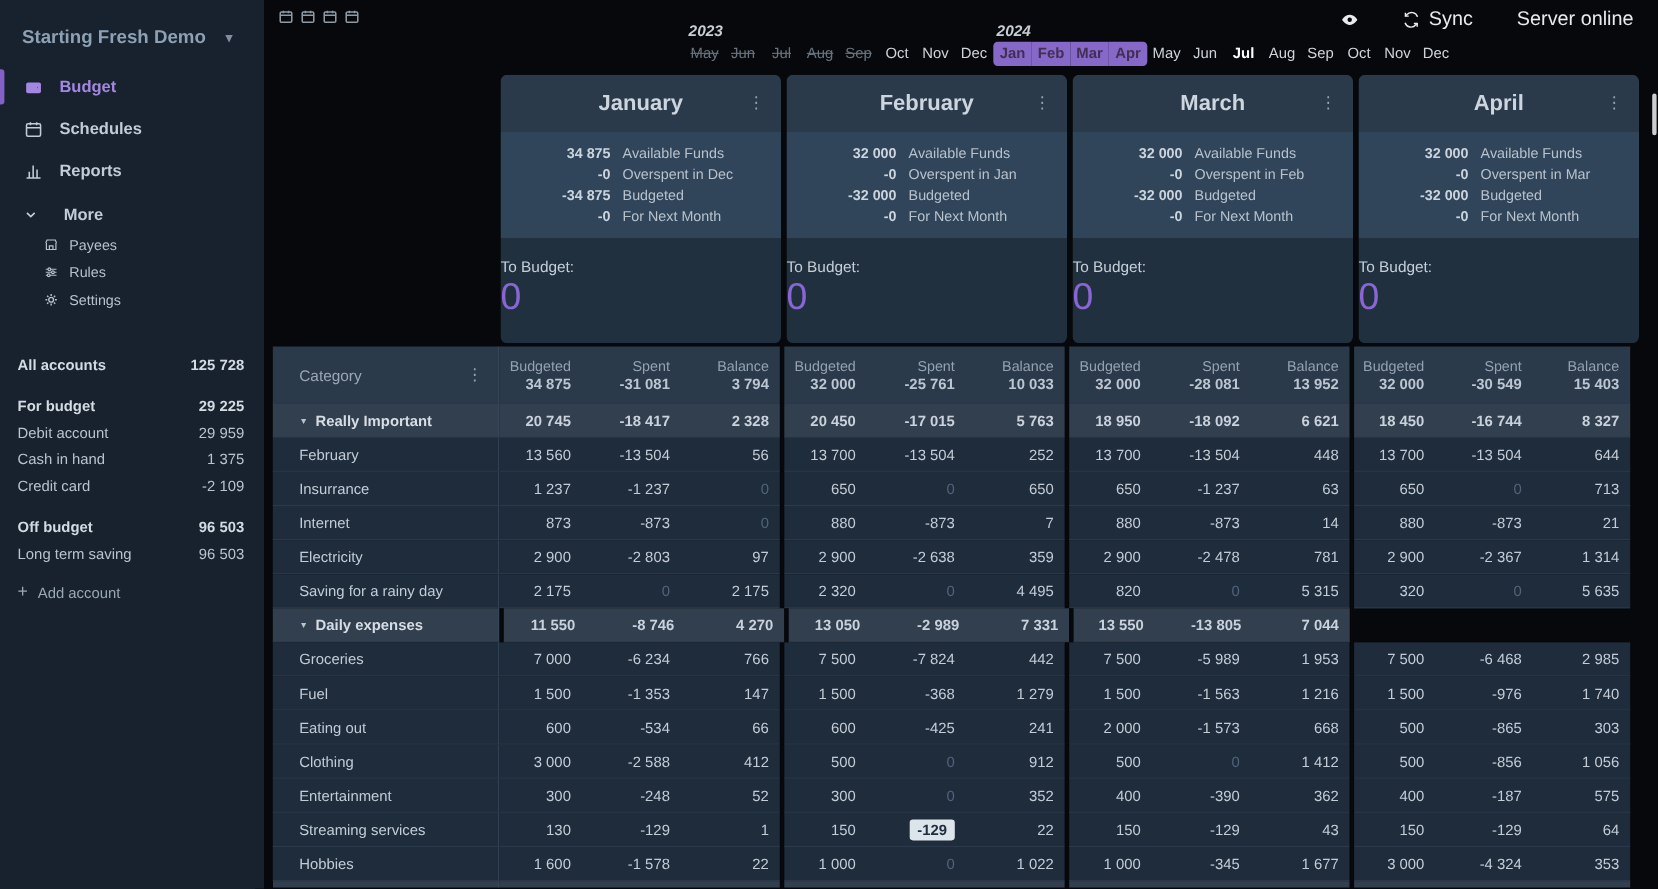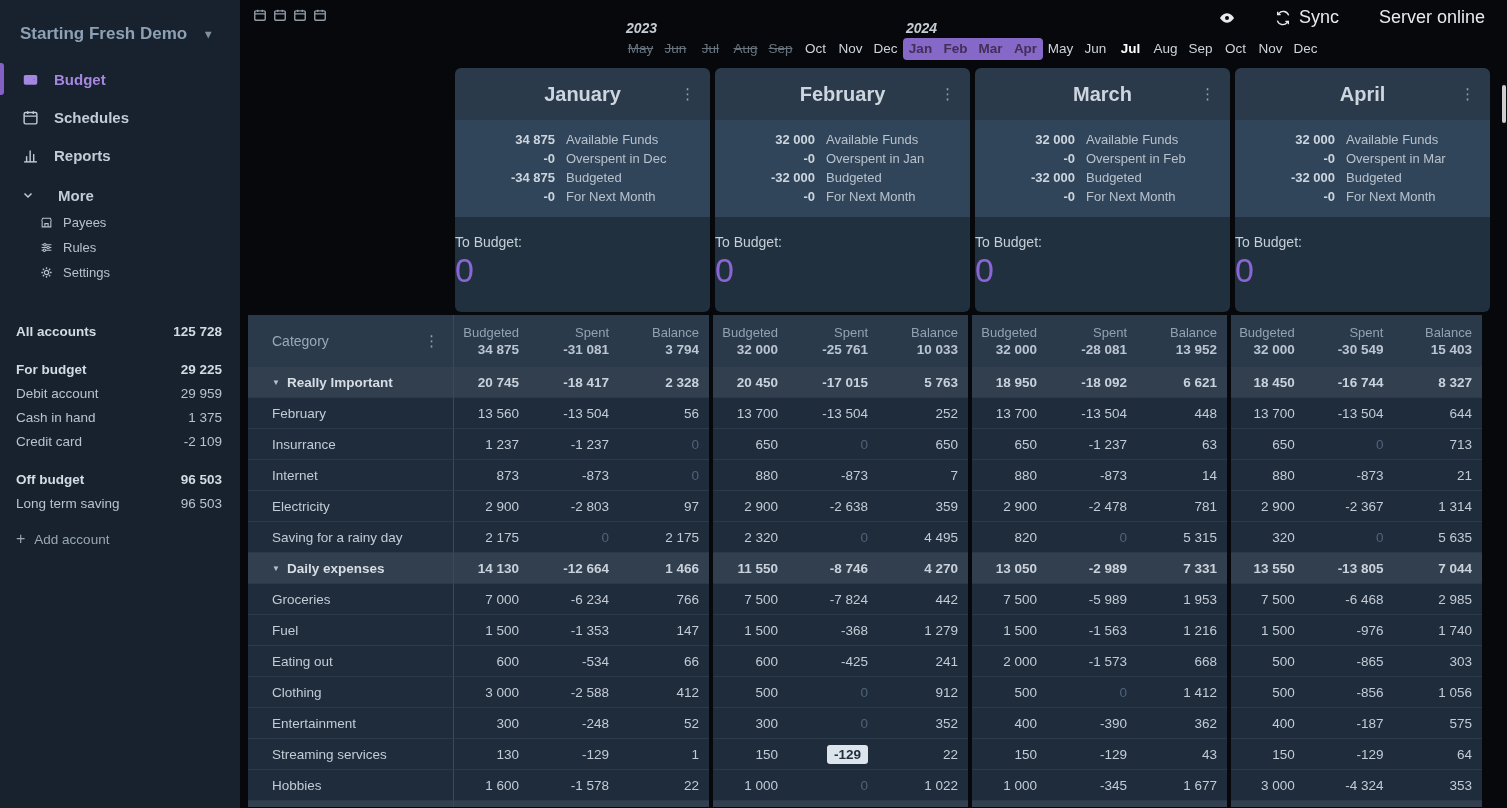--- a/index.html
+++ b/index.html
@@ -750,31 +750,20 @@
           <div class="t-cell c2">
             <span>5 635</span>
           </div>
         </div>
       </div>
       <div class="t-row t-group">
         <div class="t-cat">
           <span class="g-caret">▼</span>
           <span>Daily expenses</span>
         </div>
-        <div class="t-sec">
-          <div class="t-cell c0">
-            <span>14 130</span>
-          </div>
-          <div class="t-cell c1">
-            <span>-12 664</span>
-          </div>
-          <div class="t-cell c2">
-            <span>1 466</span>
-          </div>
-        </div>
         <div class="t-gap"></div>
         <div class="t-sec">
           <div class="t-cell c0">
             <span>11 550</span>
           </div>
           <div class="t-cell c1">
             <span>-8 746</span>
           </div>
           <div class="t-cell c2">
             <span>4 270</span>

